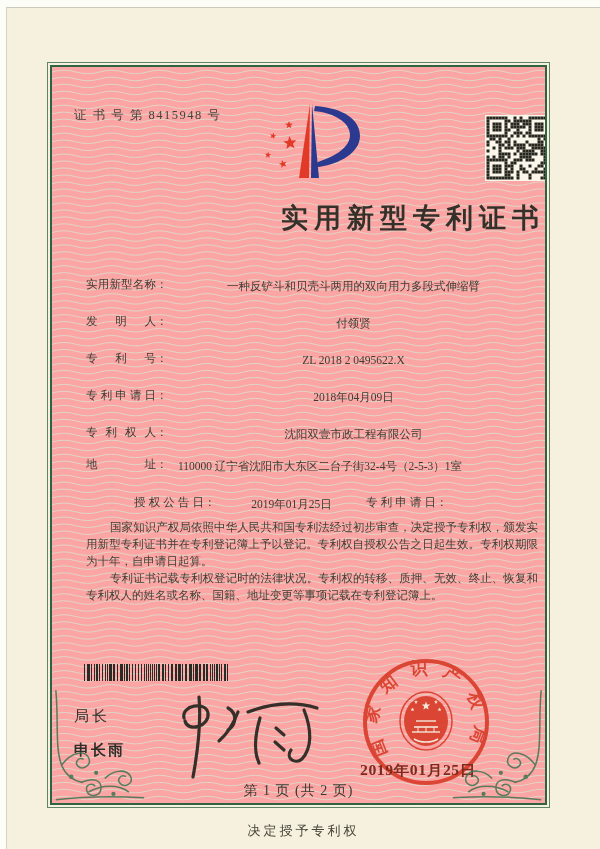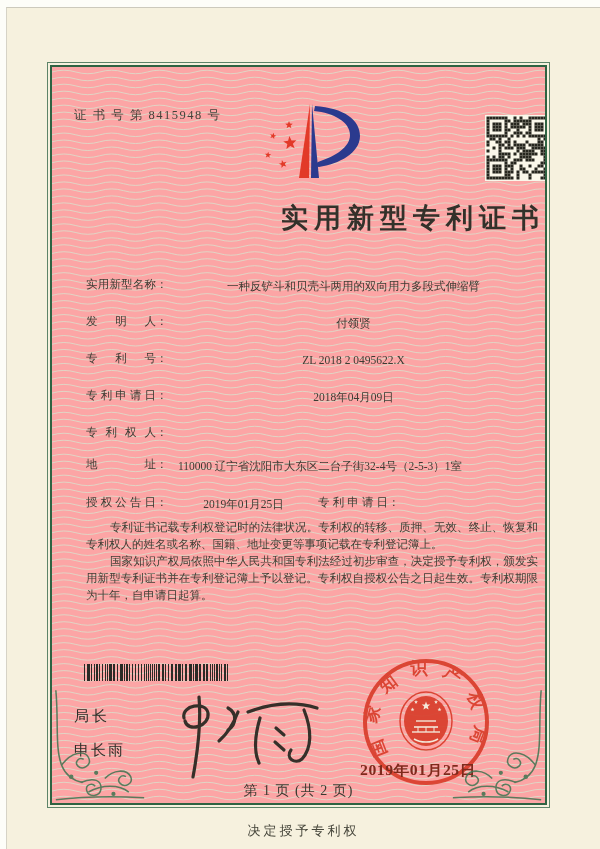--- a/index.html
+++ b/index.html
@@ -19,33 +19,33 @@
   .qr{position:absolute;left:433px;top:48px;width:66px;height:66px;}
   .title{position:absolute;left:0;right:0;top:133px;text-align:right;
          font-size:27px;font-weight:700;letter-spacing:6px;color:#33312a;}
   
   .fields{position:absolute;left:34px;top:210px;width:452px;font-size:11.5px;color:#3c3c33;}
   .frow{position:absolute;left:0;display:flex;align-items:flex-start;width:452px;}
   .flabel{display:inline-block;width:70px;text-align:justify;text-align-last:justify;white-space:nowrap;flex:none;}
   .fcolon{flex:none;width:13px;}
   .fvalue{flex:1;line-height:18px;text-align:center;}
   .addr .fvalue{max-width:302px;}
-  .grant{display:flex;}
+  .grant{display:flex;margin-left:48px;}
   .g1{width:232px;display:flex;flex:none;}
   .g2{display:flex;flex:1;}
   
   .paras{position:absolute;left:34px;top:452px;width:452px;font-size:11.5px;
          line-height:17px;color:#3e3e34;text-align:justify;}
   .paras p{margin:0;text-indent:24px;}
   
   .barcode{position:absolute;left:32px;top:597px;width:147px;height:17px;}
   .chief{position:absolute;left:22px;top:640px;font-family:"Liberation Sans","DejaVu Sans",sans-serif;
          font-size:15px;font-weight:400;color:#2e2e28;letter-spacing:3px;}
   .chiefname{position:absolute;left:22px;top:674px;font-family:"Liberation Sans","DejaVu Sans",sans-serif;
-         font-size:15px;font-weight:400;color:#2e2e28;letter-spacing:2px;}
+         font-size:15px;font-weight:700;color:#2e2e28;letter-spacing:2px;}
   .signature{position:absolute;left:84px;top:613px;width:200px;height:105px;}
   .seal{position:absolute;left:303px;top:584px;width:142px;height:150px;}
   .pageno{position:absolute;left:0;right:0;bottom:3px;text-align:center;font-size:14px;color:#3a3a30;letter-spacing:1px;}
   .backnote{position:absolute;left:0;right:0;top:814px;text-align:center;font-size:13px;
             color:#45453a;letter-spacing:3px;}
   .flourish{position:absolute;width:96px;height:116px;bottom:0;}
   .fl-left{left:0;}
   .fl-right{right:0;transform:scaleX(-1);}
 </style>
 </head>
@@ -451,42 +451,43 @@
             <span class="fvalue">ZL 2018 2 0495622.X</span>
         </div>
         <div class="frow" style="top:111px">
           <span class="flabel">专利申请日</span>
             <span class="fcolon">：</span>
             <span class="fvalue">2018年04月09日</span>
         </div>
         <div class="frow" style="top:148px">
           <span class="flabel">专利权人</span>
             <span class="fcolon">：</span>
+            <span class="fvalue">沈阳双壹市政工程有限公司</span>
         </div>
         <div class="frow addr" style="top:180px">
           <span class="flabel">地址</span>
             <span class="fcolon">：</span>
             <span class="fvalue">110000 辽宁省沈阳市大东区二台子街32-4号（2-5-3）1室</span>
         </div>
         <div class="frow grant" style="top:218px">
           <span class="g1">
             <span class="flabel">授权公告日</span>
               <span class="fcolon">：</span>
               <span class="fvalue">2019年01月25日</span>
           </span>
           <span class="g2">
             <span class="flabel">专利申请日</span>
               <span class="fcolon">：</span>
           </span>
         </div>
       </div>
 
       <div class="paras">
+        <p>国家知识产权局依照中华人民共和国专利法经过初步审查，决定授予专利权，颁发实用新型专利证书并在专利登记簿上予以登记。专利权自授权公告之日起生效。专利权期限为十年，自申请日起算。</p>
         <p>专利证书记载专利权登记时的法律状况。专利权的转移、质押、无效、终止、恢复和专利权人的姓名或名称、国籍、地址变更等事项记载在专利登记簿上。</p>
-        <p>国家知识产权局依照中华人民共和国专利法经过初步审查，决定授予专利权，颁发实用新型专利证书并在专利登记簿上予以登记。专利权自授权公告之日起生效。专利权期限为十年，自申请日起算。</p>
       </div>
 
       <svg class="barcode" id="barcode" viewBox="0 0 147 17">
           <rect x="0" y="0" width="1" height="17" fill="#2b2b26"></rect>
           <rect x="3" y="0" width="3" height="17" fill="#2b2b26"></rect>
           <rect x="7" y="0" width="1" height="17" fill="#2b2b26"></rect>
           <rect x="10" y="0" width="1" height="17" fill="#2b2b26"></rect>
           <rect x="12" y="0" width="2" height="17" fill="#2b2b26"></rect>
           <rect x="15" y="0" width="1" height="17" fill="#2b2b26"></rect>
           <rect x="18" y="0" width="1" height="17" fill="#2b2b26"></rect>

